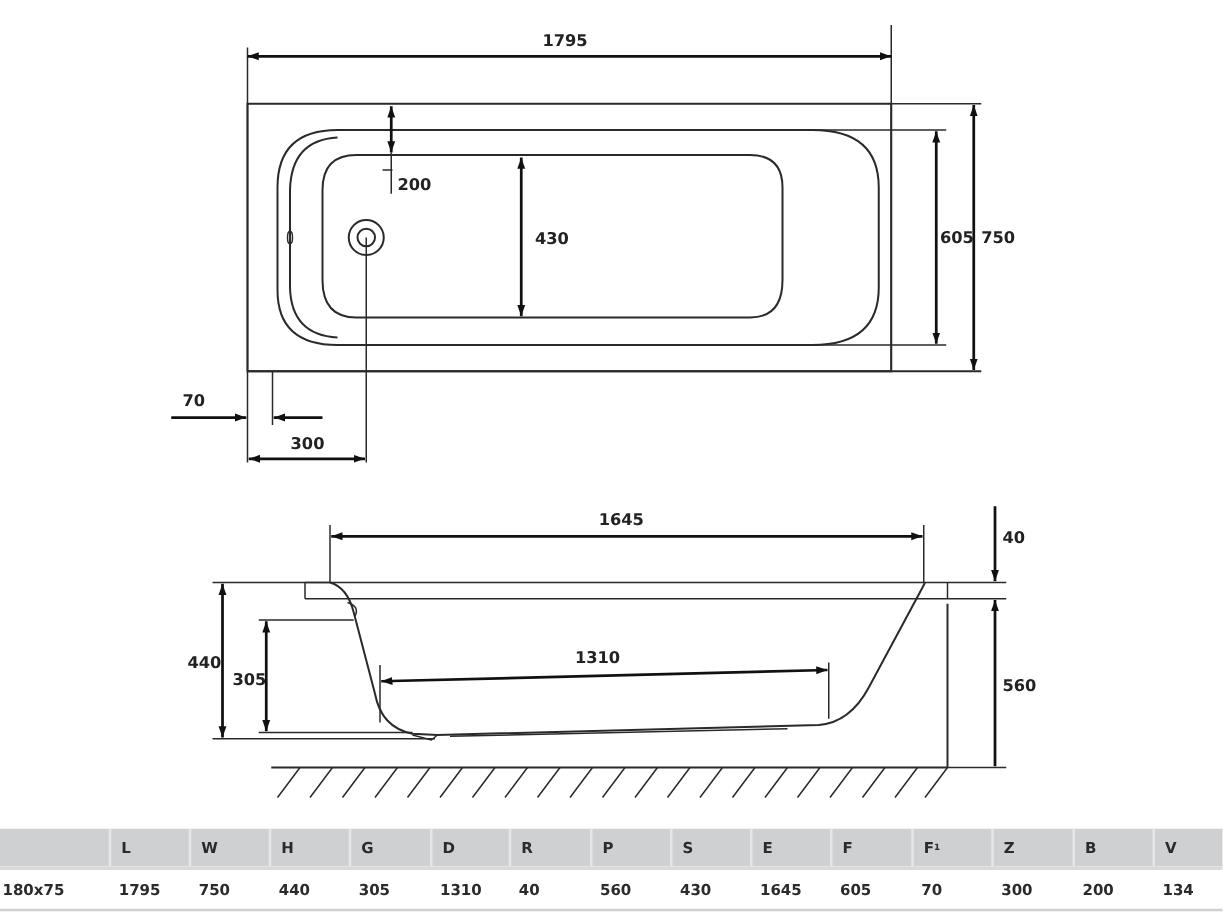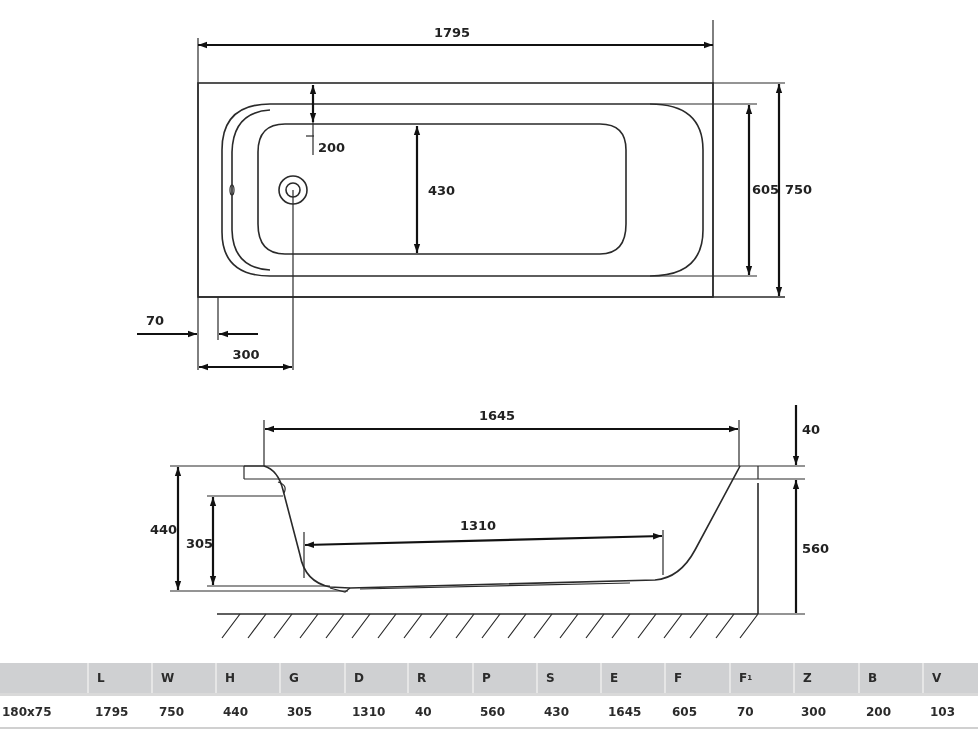--- a/index.html
+++ b/index.html
@@ -158,15 +158,15 @@
     <div class="cell" style="left:279px;width:65px">305</div>
     <div class="cell" style="left:344px;width:63px">1310</div>
     <div class="cell" style="left:407px;width:65px">40</div>
     <div class="cell" style="left:472px;width:64px">560</div>
     <div class="cell" style="left:536px;width:64px">430</div>
     <div class="cell" style="left:600px;width:64px">1645</div>
     <div class="cell" style="left:664px;width:65px">605</div>
     <div class="cell" style="left:729px;width:64px">70</div>
     <div class="cell" style="left:793px;width:65px">300</div>
     <div class="cell" style="left:858px;width:64px">200</div>
-    <div class="cell" style="left:922px;width:56px">103</div>
+    <div class="cell" style="left:922px;width:56px">134</div>
   </div>
 </div>
 
 </body></html>

